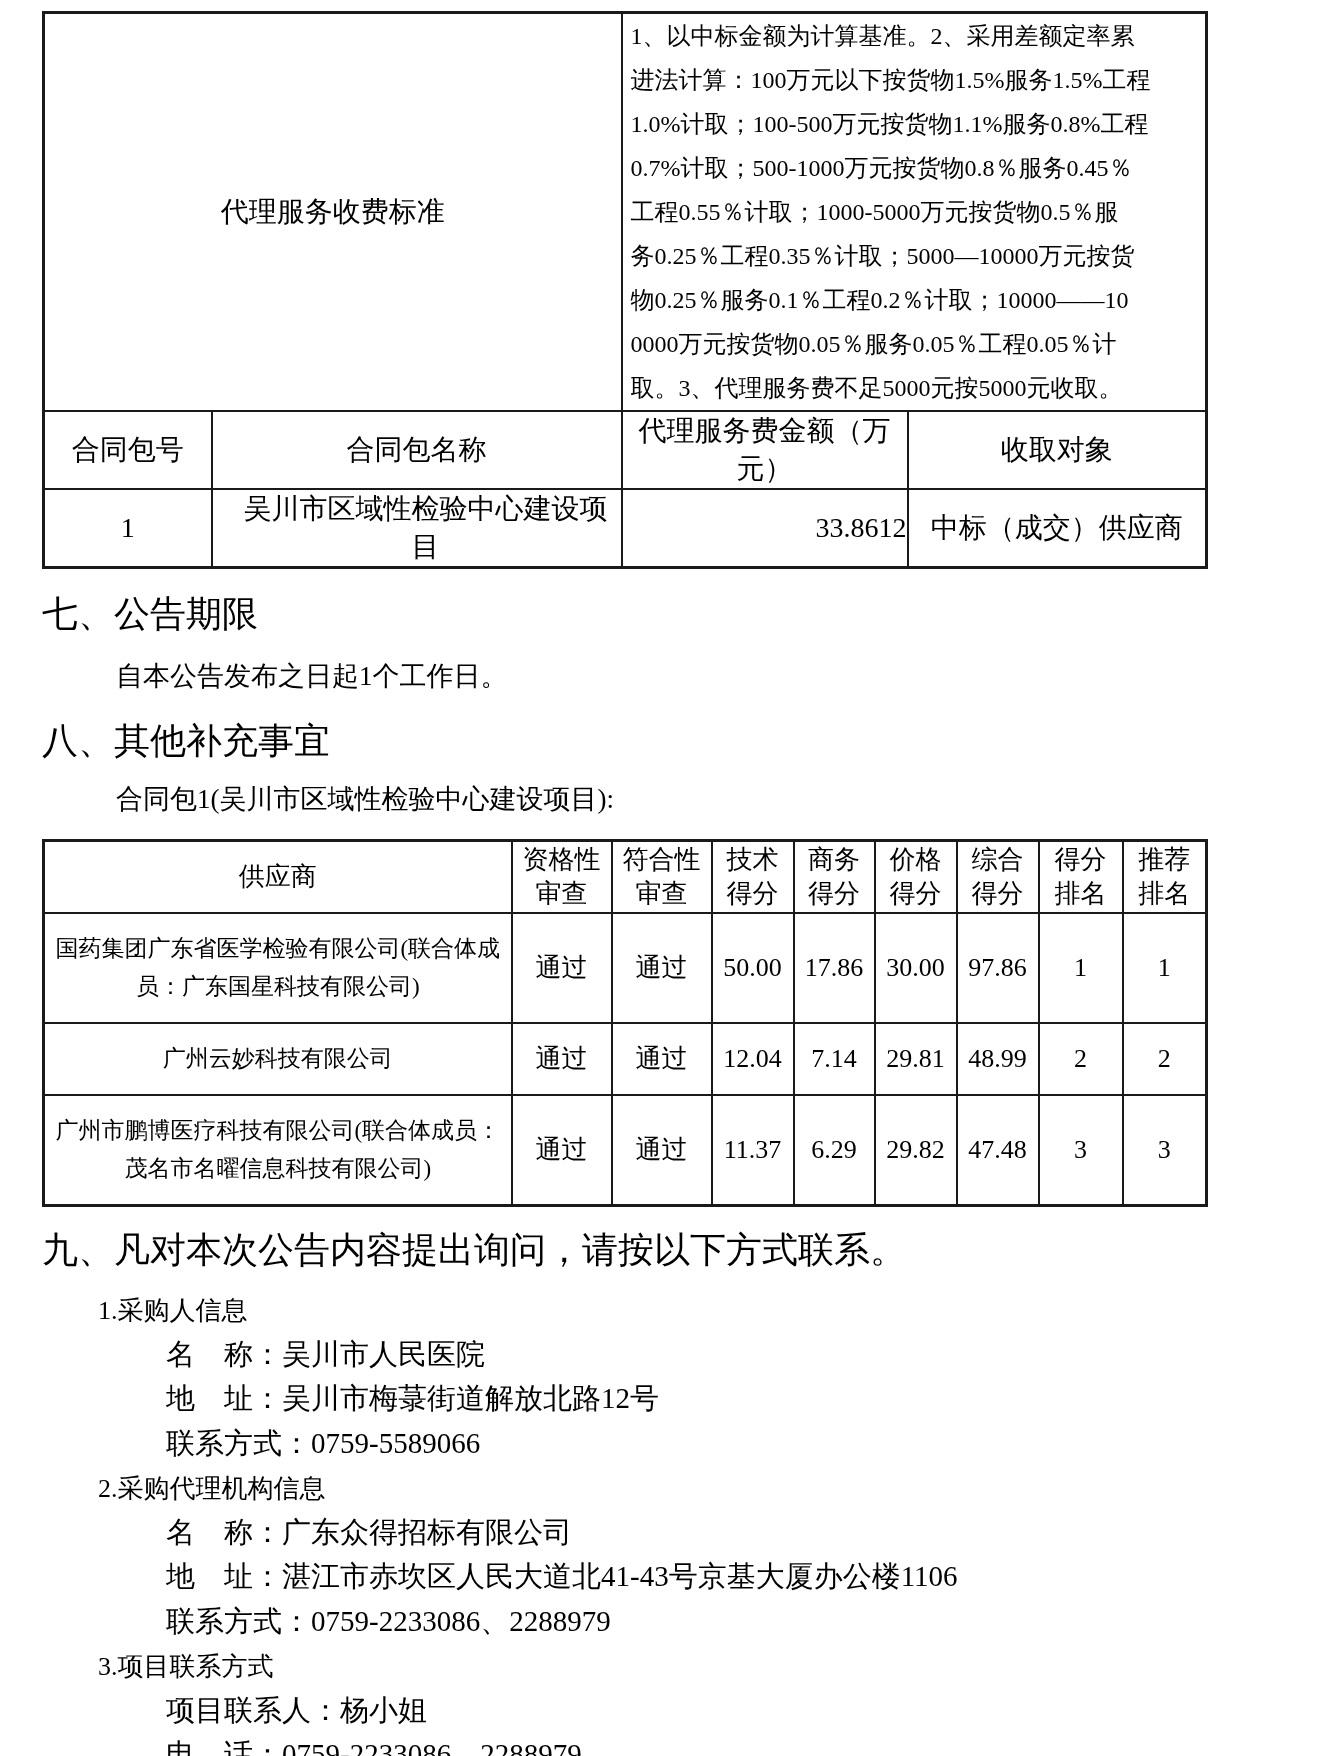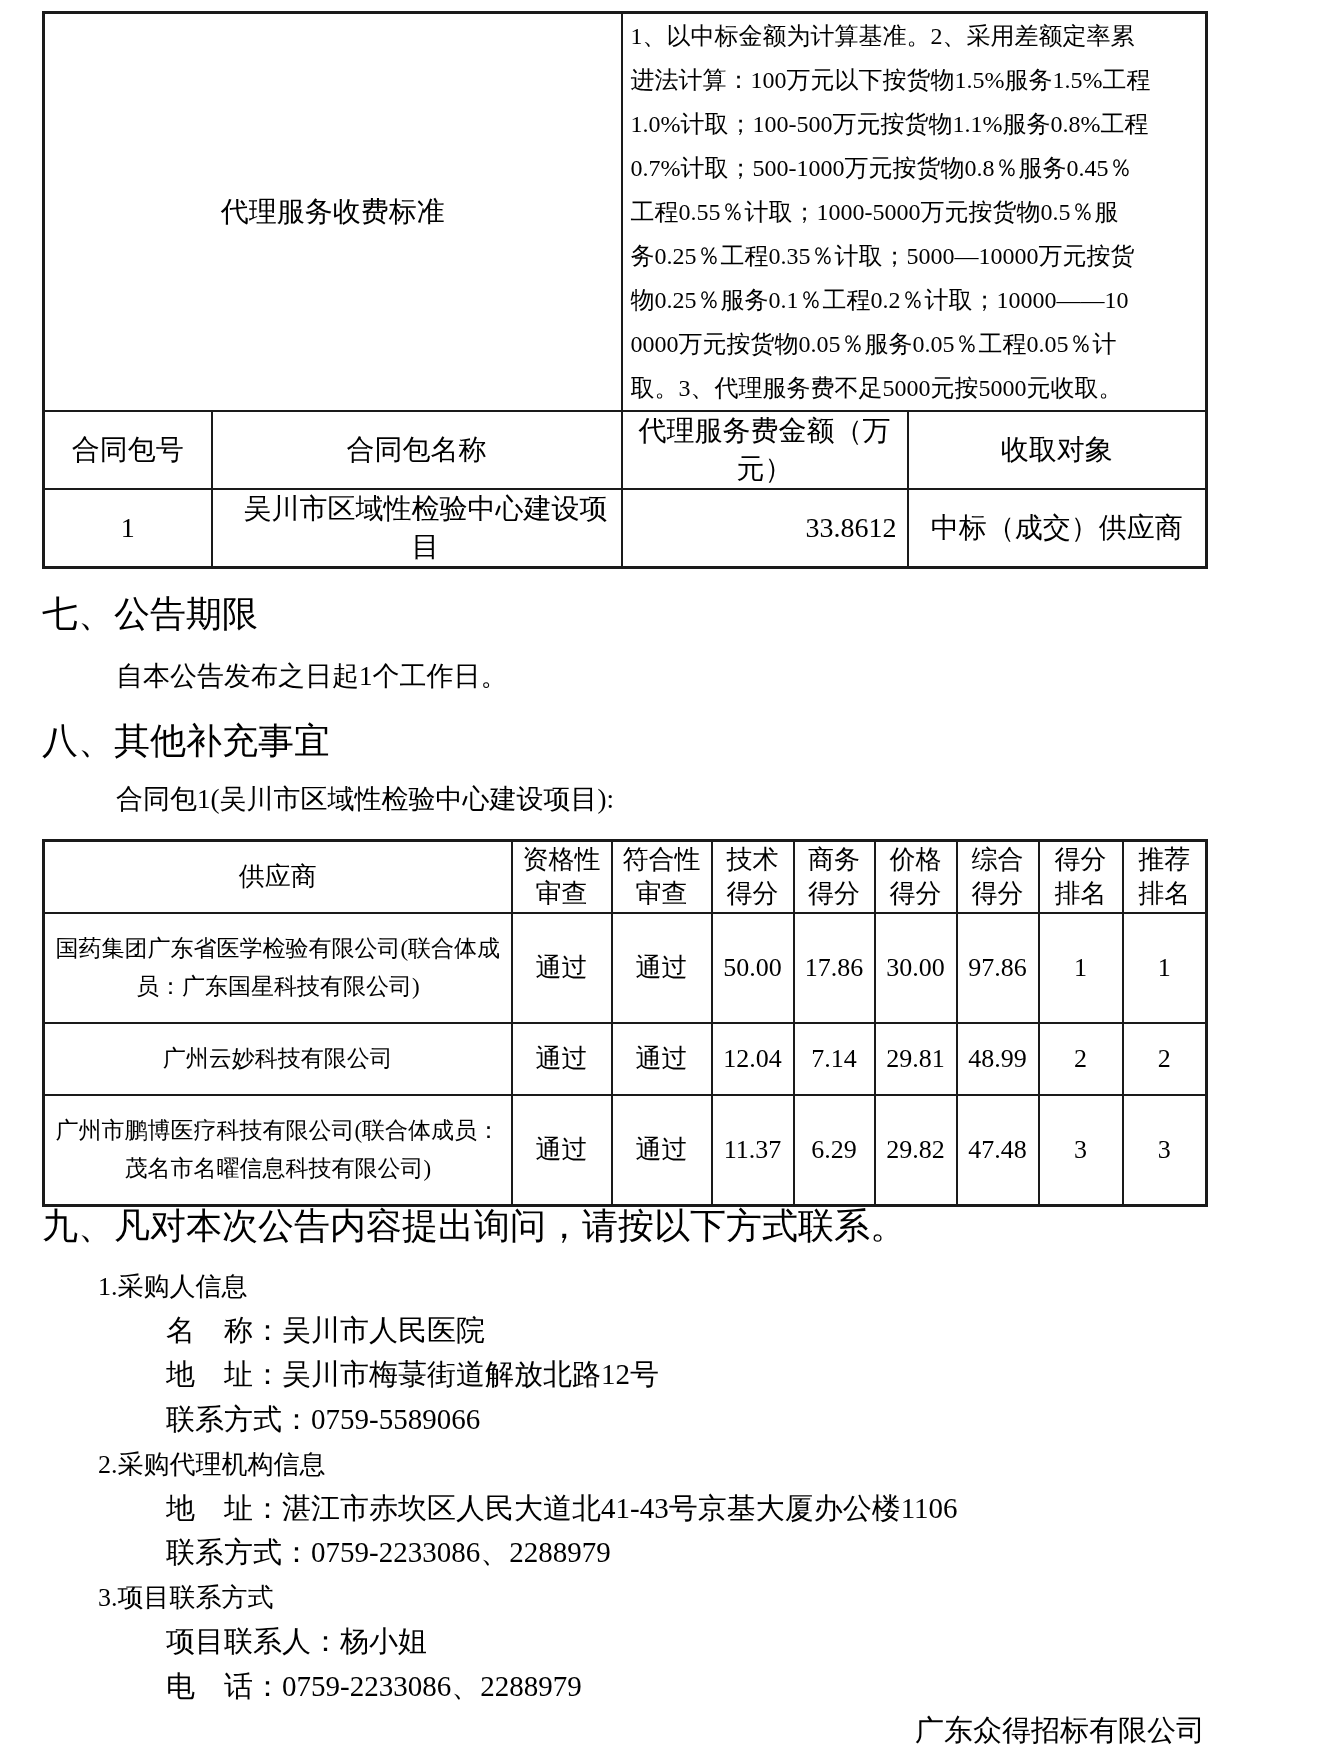--- a/index.html
+++ b/index.html
@@ -17,27 +17,27 @@
   table { border-width: 3px; }
   td { vertical-align: middle; padding: 0; }
 
   
   .fee-label-cell { height: 320px; text-align: center; font-size: 28px; }
   .fee-desc-cell  { text-align: left; font-size: 24px; line-height: 44px;
                     white-space: pre; padding: 0 8px; }
   .fee-head td { height: 64px; text-align: center; font-size: 28px; }
   .fee-data td { height: 52px; text-align: center; font-size: 28px; }
   .fee-data .cell-name   { text-align: center;  padding-left: 18px; }
-  .fee-data .cell-amount { text-align: right; padding-right: 10px; }
+  .fee-data .cell-amount { text-align: right; }
 
   
   h2 { font-size: 36px; font-weight: 400; margin: 0; line-height: 1.2; font-family: Liberation Mono, monospace; }
   .h-s7 { margin-top: 26px; }
   .h-s8 { margin-top: 28px; }
-  .h-s9 { }
+  .h-s9 { margin-top: 24px; }
   .para { font-size: 27px; margin: 20px 0 0 0; padding-left: 74px; line-height: 36px; }
   .para-pkg { font-size: 27px; margin-top: 16px; }
 
   
   .eval { margin-top: 22px; }
   .eval td { text-align: center; font-size: 26px; white-space: pre-line; line-height: 34px; }
   .eval .hd td { height: 72px; }
   .eval .supplier { font-size: 23px; line-height: 38px; padding: 16px 4px; }
   .eval .r-tall td { height: 80px; }
   .eval .r-short td { height: 50px; }
@@ -166,20 +166,21 @@
     </table>
 
   <h2 class="h-s9">九、凡对本次公告内容提出询问，请按以下方式联系。</h2>
 
   <div class="contacts">
     <div class="c-line lvl1">1.采购人信息</div>
     <div class="c-line lvl2">名　称：吴川市人民医院</div>
     <div class="c-line lvl2">地　址：吴川市梅菉街道解放北路12号</div>
     <div class="c-line lvl2">联系方式：0759-5589066</div>
     <div class="c-line lvl1">2.采购代理机构信息</div>
+    <div class="c-line lvl2">名　称：广东众得招标有限公司</div>
     <div class="c-line lvl2">地　址：湛江市赤坎区人民大道北41-43号京基大厦办公楼1106</div>
     <div class="c-line lvl2">联系方式：0759-2233086、2288979</div>
     <div class="c-line lvl1">3.项目联系方式</div>
     <div class="c-line lvl2">项目联系人：杨小姐</div>
     <div class="c-line lvl2">电　话：0759-2233086、2288979</div>
     <div class="c-line sig">广东众得招标有限公司</div>
     <div class="c-line sig">2022年10月19日</div>
   </div>
 
 </div>

